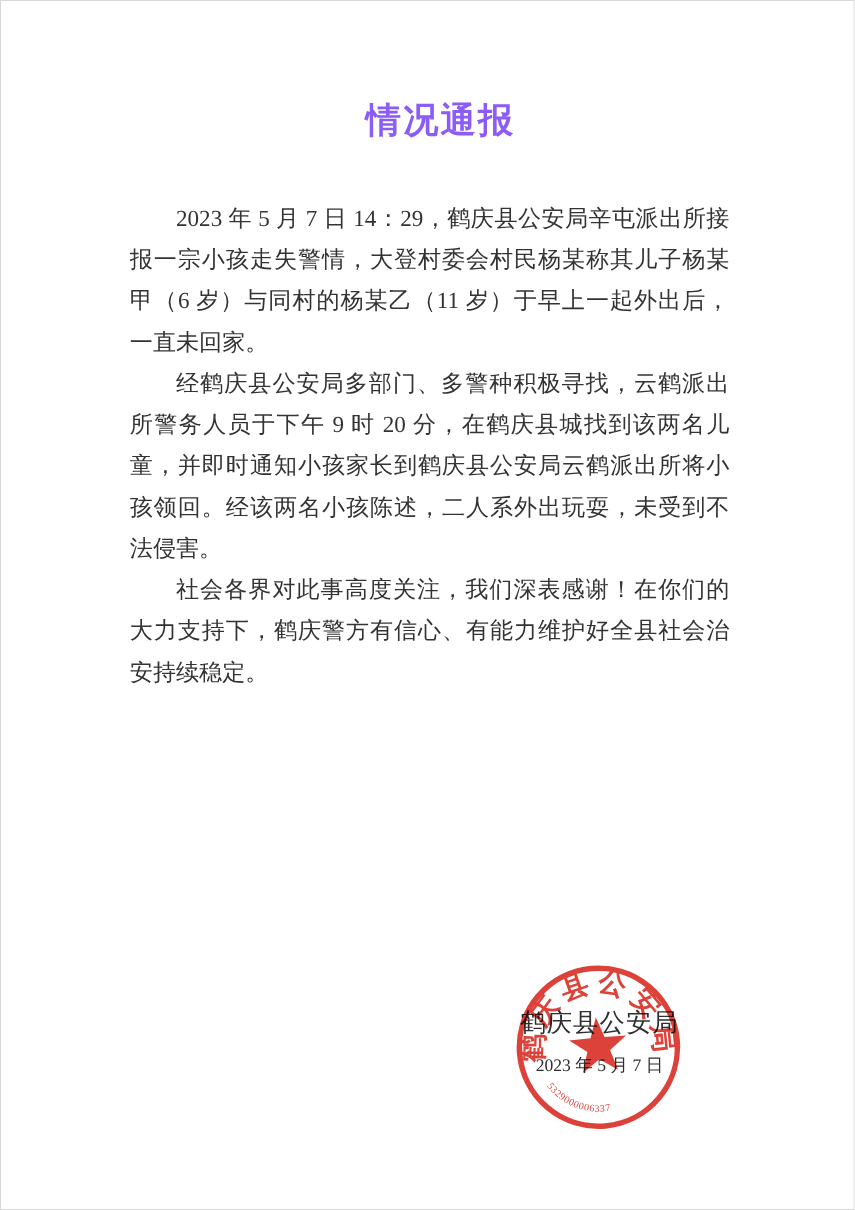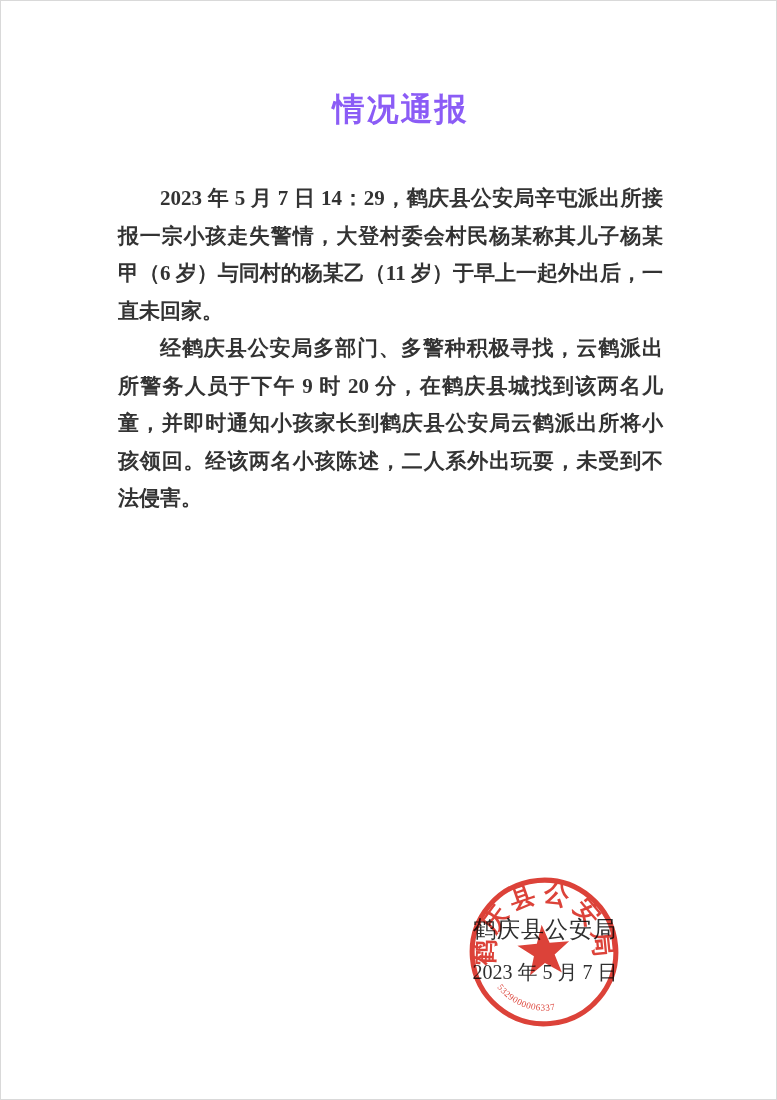--- a/index.html
+++ b/index.html
@@ -30,42 +30,41 @@
     letter-spacing: 2px;
   }
   .doc-body {
     position: absolute;
     top: 180px;
     left: 118px;
     width: 545px;
     font-size: 21px;
     line-height: 37.5px;
     text-align: justify;
-    font-weight: bold;
   }
   .doc-body p {
     margin: 0;
     text-indent: 2em;
     word-break: break-all;
   }
   .signature {
     position: absolute;
     top: 914px;
     left: 380px;
     width: 330px;
     text-align: center;
     color: #2f2f2f;
   }
   .signature .issuer {
     font-size: 23px;
     letter-spacing: 1px;
   }
   .signature .sig-date {
     margin-top: 14px;
-    font-size: 20px;
+    font-size: 16px;
   }
   .seal {
     position: absolute;
     left: 458px;
     top: 866px;
     width: 172px;
     height: 172px;
     mix-blend-mode: multiply;
     opacity: 0.88;
     transform: rotate(-5deg);
@@ -88,20 +87,21 @@
 </head>
 <body>
 
 <div class="page">
 
   <h1 class="doc-title">情况通报</h1>
 
   <div class="doc-body">
     <p>2023 年 5 月 7 日 14：29，鹤庆县公安局辛屯派出所接报一宗小孩走失警情，大登村委会村民杨某称其儿子杨某甲（6 岁）与同村的杨某乙（11 岁）于早上一起外出后，一直未回家。</p>
     <p>经鹤庆县公安局多部门、多警种积极寻找，云鹤派出所警务人员于下午 9 时 20 分，在鹤庆县城找到该两名儿童，并即时通知小孩家长到鹤庆县公安局云鹤派出所将小孩领回。经该两名小孩陈述，二人系外出玩耍，未受到不法侵害。</p>
+    <p>社会各界对此事高度关注，我们深表感谢！在你们的大力支持下，鹤庆警方有信心、有能力维护好全县社会治安持续稳定。</p>
   </div>
 
   <div class="signature">
     <div class="issuer">鹤庆县公安局</div>
     <div class="sig-date">2023 年 5 月 7 日</div>
   </div>
 
   <svg class="seal" viewBox="0 0 170 170">
     <defs>
       <path id="arcTop" d="M 36.7 97.9 A 50 50 0 1 1 133.3 97.9"></path>

